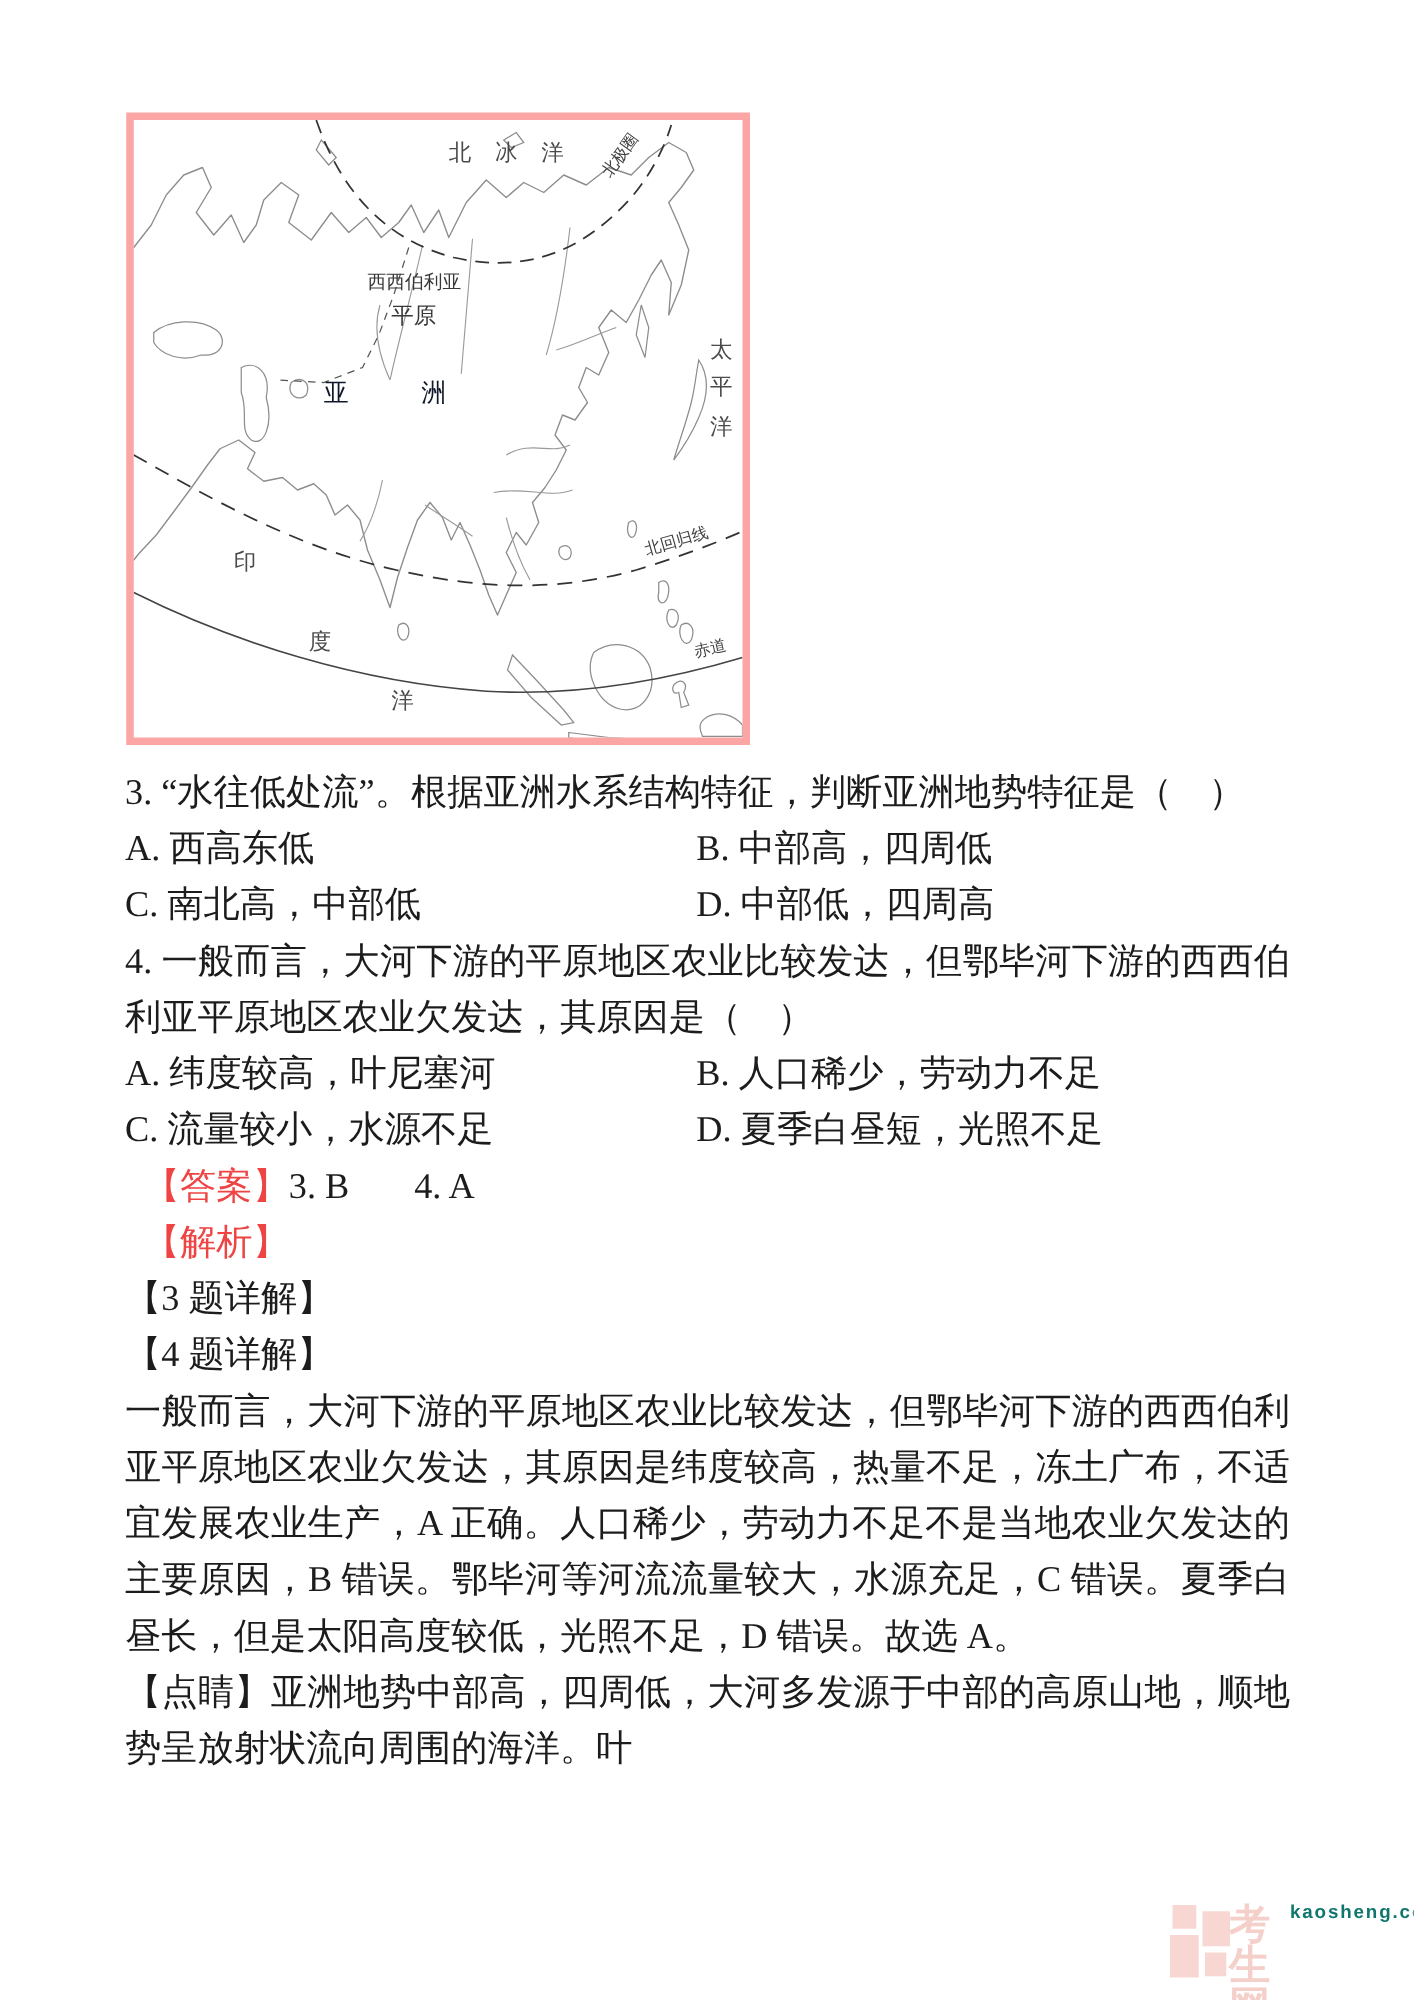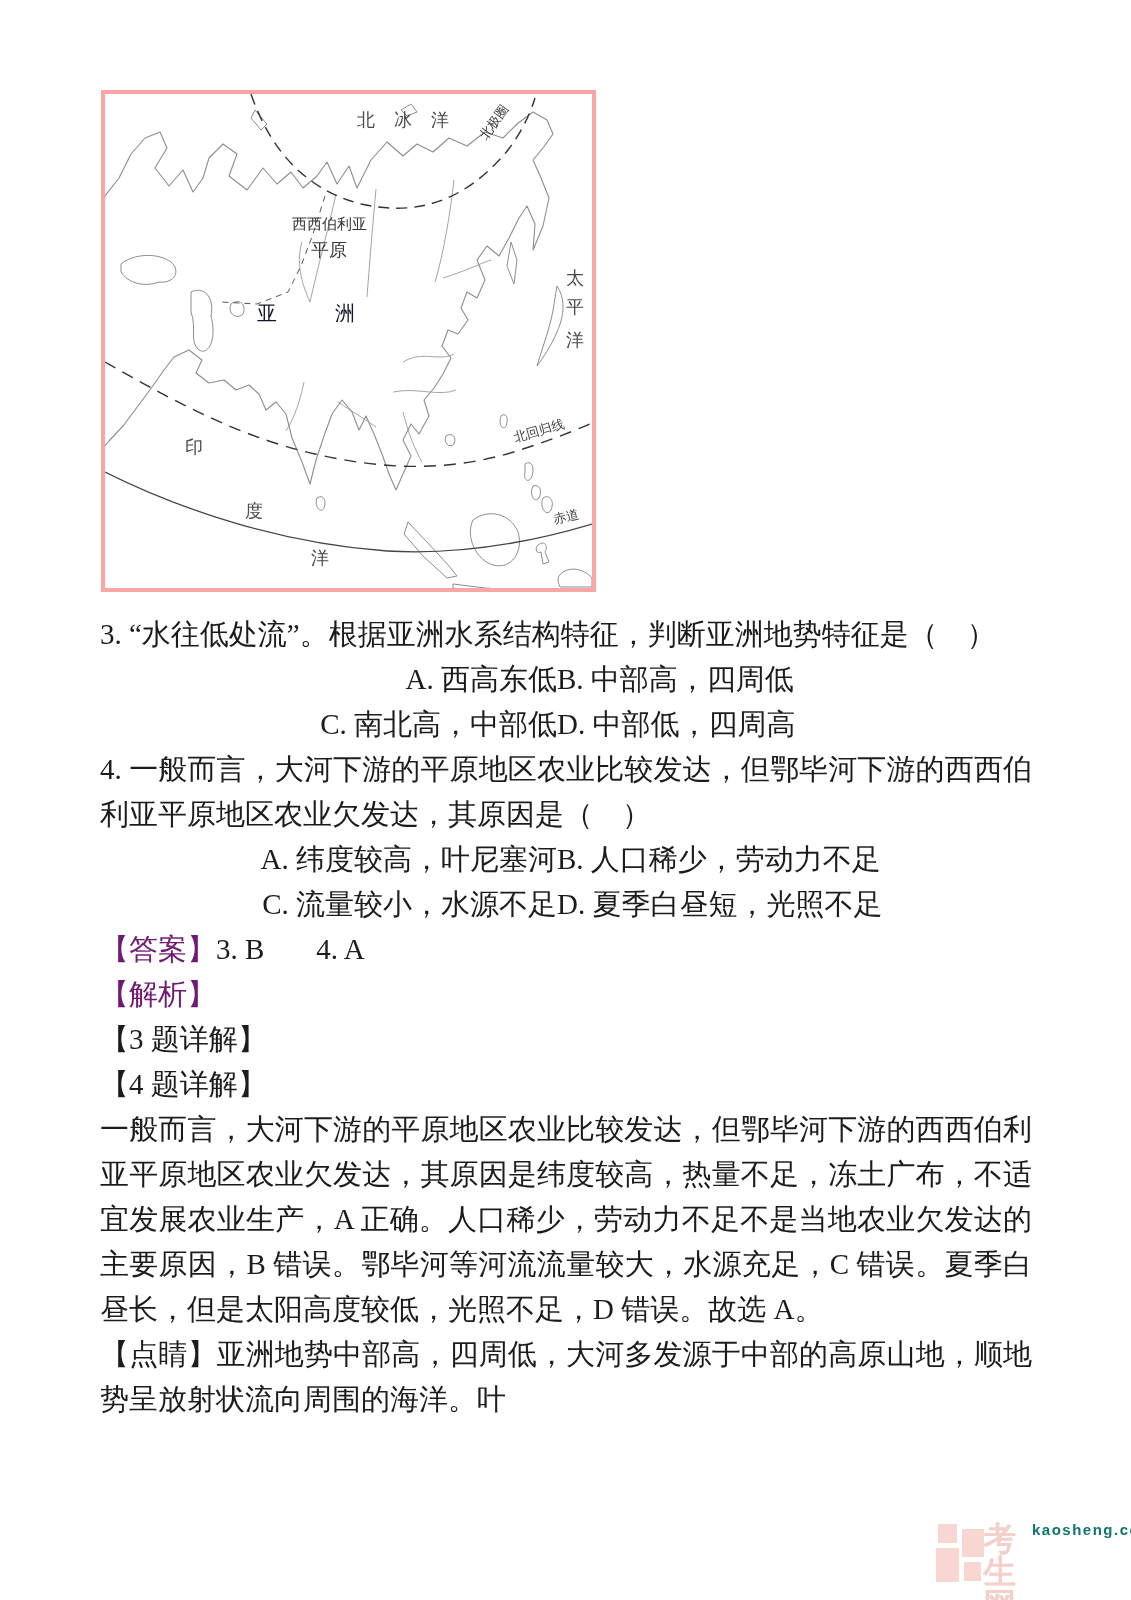--- a/index.html
+++ b/index.html
@@ -6,43 +6,43 @@
   body{
     width:1131px;height:1600px;background:#ffffff;
     font-family:"Liberation Serif","DejaVu Serif",serif;
     color:#1c1c1c;
   }
   .page{position:relative;width:1131px;height:1600px;overflow:hidden;background:#fff;}
 
   
   .map-fig{
     position:absolute;left:101px;top:90px;width:487px;height:494px;
-    border:4px solid #fca5a5;background:#fff;
+    border:6px solid #fca5a5;background:#fff;
   }
   .map-fig svg{position:absolute;left:0;top:0;}
   .map-label{position:absolute;color:#4a4a4a;line-height:1;white-space:nowrap;}
   .lbl-arctic-ocean{left:252px;top:17px;font-size:18px;letter-spacing:19px;}
   .lbl-arctic-circle{left:372px;top:40px;font-size:13px;transform:rotate(-54deg);transform-origin:left top;color:#3f3f3f;}
   .lbl-wsp1{left:187px;top:123px;font-size:15px;color:#383838;}
   .lbl-wsp2{left:206px;top:147px;font-size:18px;color:#383838;}
   .lbl-asia{left:152px;top:209px;font-size:20px;letter-spacing:58px;color:#0f172a;}
   .lbl-pacific{left:461px;top:160px;font-size:18px;writing-mode:vertical-rl;letter-spacing:31px;}
   .lbl-tropic{left:408px;top:330px;font-size:13px;transform:rotate(-16deg);color:#3f3f3f;}
   .lbl-in1{left:80px;top:344px;font-size:18px;}
   .lbl-in2{left:140px;top:408px;font-size:18px;}
   .lbl-in3{left:206px;top:455px;font-size:18px;}
   .lbl-equator{left:448px;top:416px;font-size:13px;transform:rotate(-13deg);color:#3f3f3f;}
 
   
   .content{position:absolute;left:100px;top:612px;width:932px;font-size:29px;}
   .line{line-height:45px;}
   .para{line-height:45px;text-align:justify;}
-  .opt-row{line-height:45px;display:flex;text-align:right;}
+  .opt-row{line-height:45px;display:flex;}
   .opt-left{width:457px;flex:0 0 457px;}
-  .blue{color:#701a75;}
+  .blue{color:#ef4444;margin-left:15px;}
   .ans-gap{display:inline-block;width:52px;}
 
   
   .watermark{position:absolute;left:936px;top:1522px;display:flex;align-items:flex-start;}
   .wm-logo{position:relative;width:50px;height:64px;margin-right:10px;}
   .wm-logo div{position:absolute;background:#f8d7d3;}
   .wm-b1{left:2px;top:2px;width:19px;height:19px;}
   .wm-b2{left:26px;top:7px;width:22px;height:28px;}
   .wm-b3{left:0px;top:26px;width:23px;height:34px;}
   .wm-b4{left:28px;top:40px;width:17px;height:19px;}

